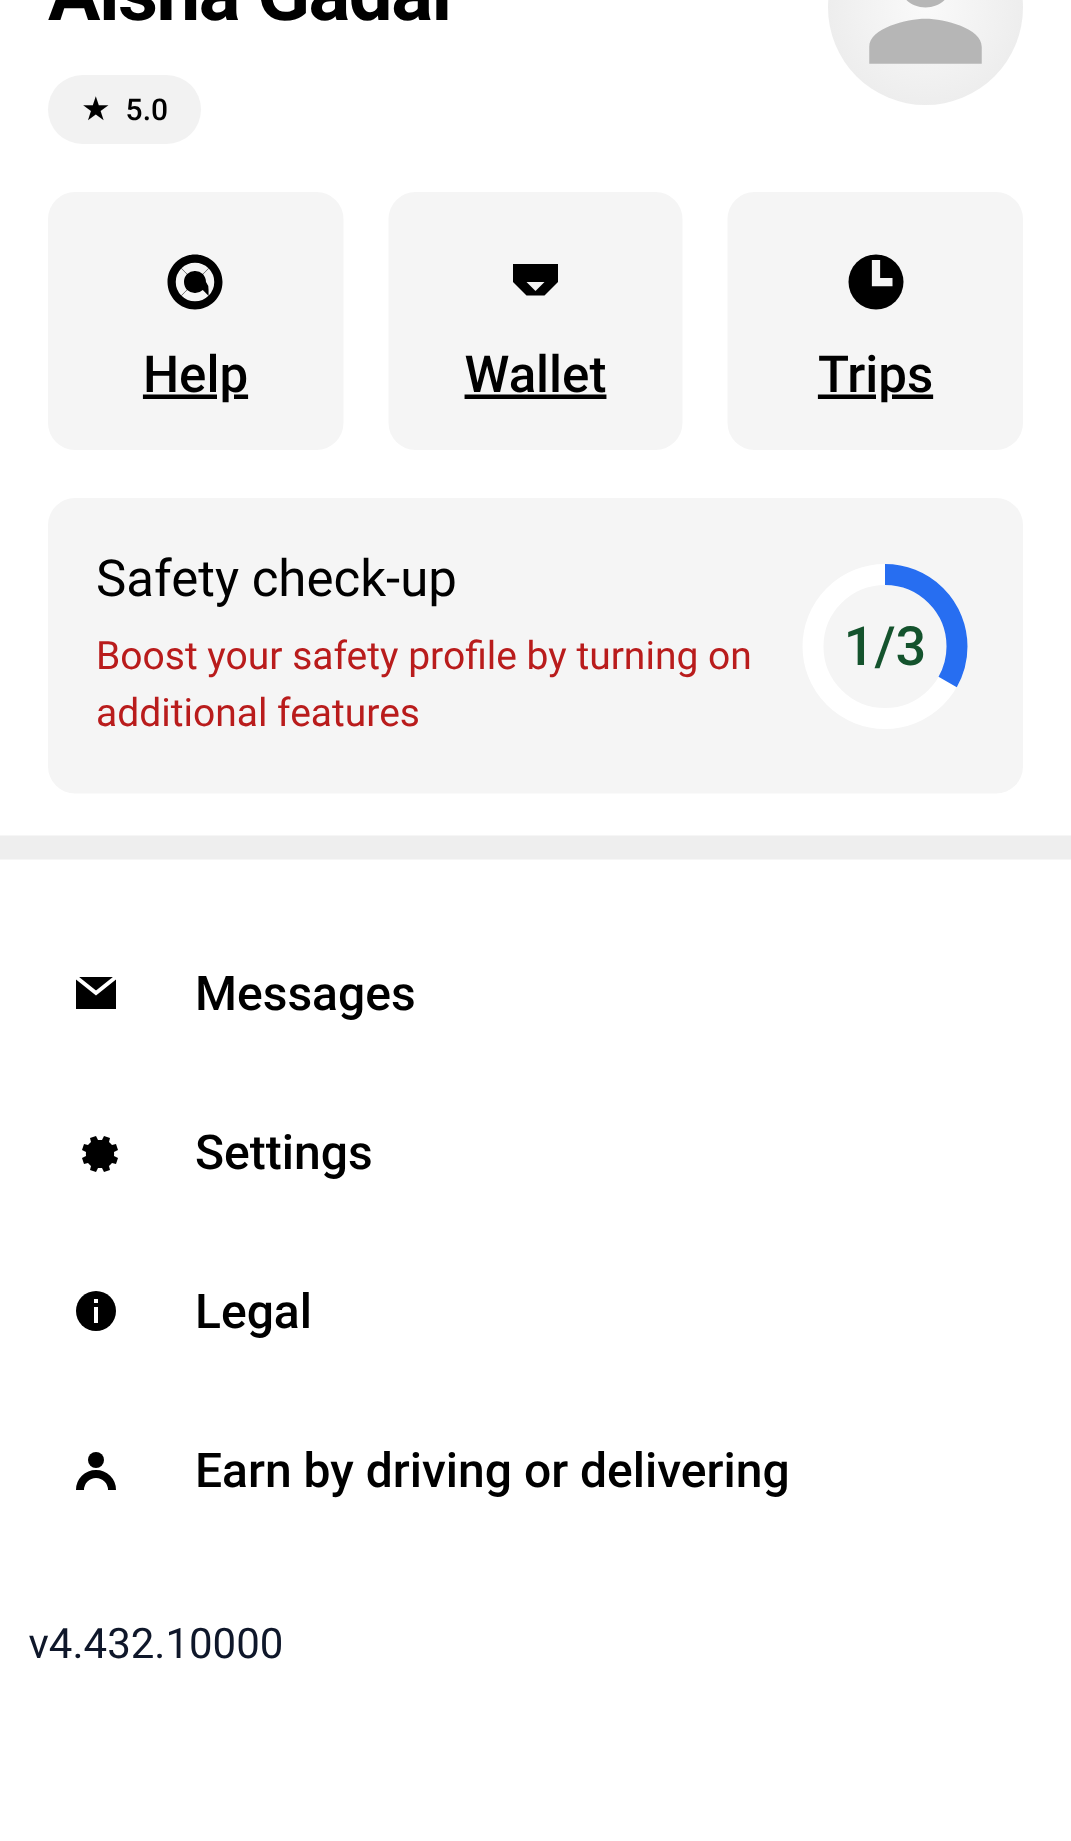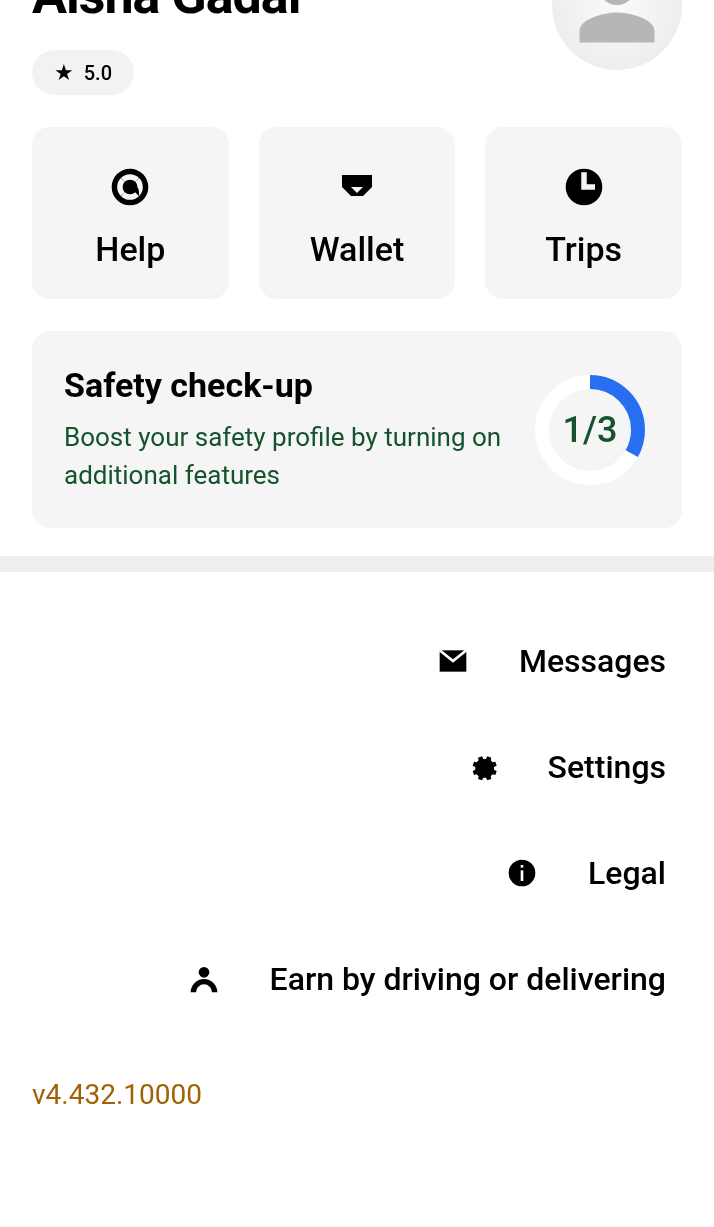--- a/index.html
+++ b/index.html
@@ -61,20 +61,21 @@
       margin-top: -60px;
       position: relative;
       overflow: hidden;
     }
     .avatar svg { width: 90px; height: 90px; fill: #b6b6b6; }
 
     .tiles {
       display: flex;
       gap: 30px;
       padding: 32px;
+      text-decoration: underline;
     }
     .tile {
       flex: 1;
       background: #f5f5f5;
       border-radius: 18px;
       display: flex;
       flex-direction: column;
       align-items: center;
       justify-content: center;
       padding: 38px 10px 30px 10px;
@@ -98,26 +99,26 @@
       border-radius: 18px;
       padding: 34px 32px;
       display: flex;
       align-items: center;
       justify-content: space-between;
       gap: 20px;
     }
     .safety-text { flex: 1; }
     .safety-title {
       font-size: 34px;
-      font-weight: 700;
+      font-weight: 400;
       margin-bottom: 14px;
     }
     .safety-sub {
       font-size: 26px;
-      color: #14532d;
+      color: #b91c1c;
       line-height: 1.45;
     }
     .safety-progress {
       width: 120px;
       height: 120px;
       position: relative;
     }
     .safety-progress svg { width: 100%; height: 100%; transform: rotate(-90deg); }
     .safety-progress .num {
       position: absolute;
@@ -134,38 +135,37 @@
       height: 16px;
       background: #eeeeee;
     }
 
     .menu-list { padding: 36px 0; }
     .menu-item {
       display: flex;
       align-items: center;
       gap: 50px;
       padding: 34px 48px;
-      justify-content: flex-end;
     }
     .menu-item .mi-icon {
       width: 32px;
       height: 32px;
       display: flex;
       align-items: center;
       justify-content: center;
     }
     .menu-item .mi-label {
       font-size: 32px;
       font-weight: 500;
     }
 
     .version {
-      padding: 10px 32px;
+      padding: 10px 19px;
       font-size: 28px;
-      color: #a16207;
+      color: #0f172a;
     }
   </style>
 </head>
 <body>
 
 <div class="header">
   <div class="profile-row">
     <div class="name-rating">
       <div class="user-name">Aisha Gadal</div>
       <div class="rating-pill">

